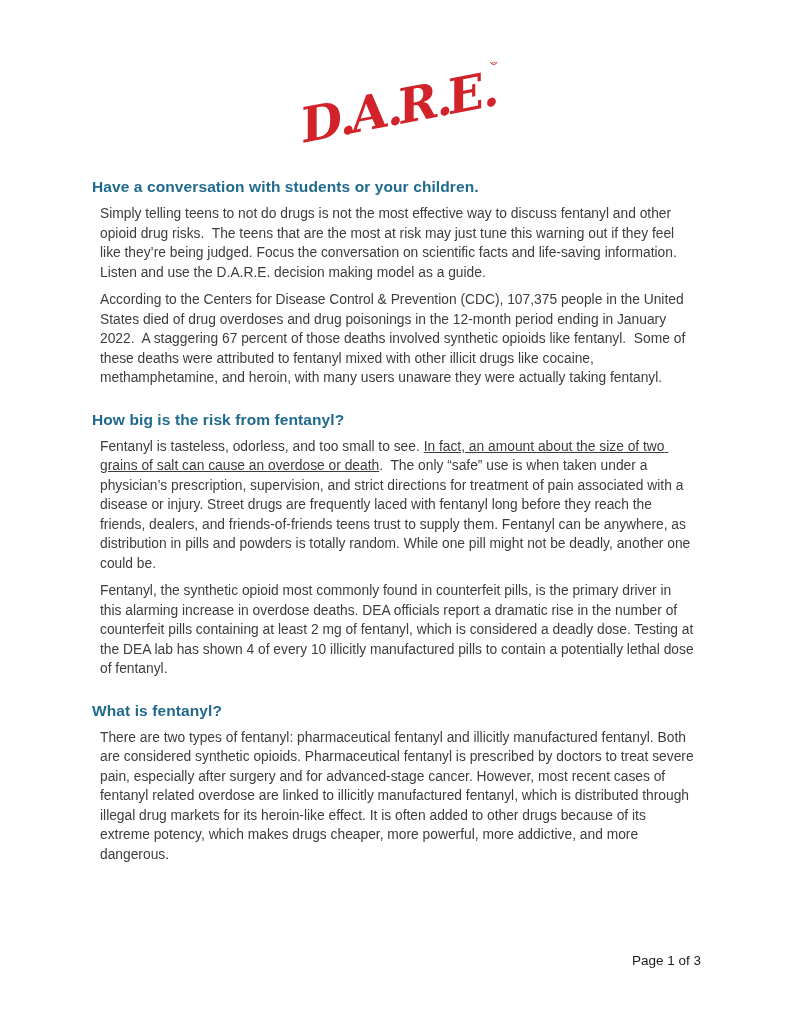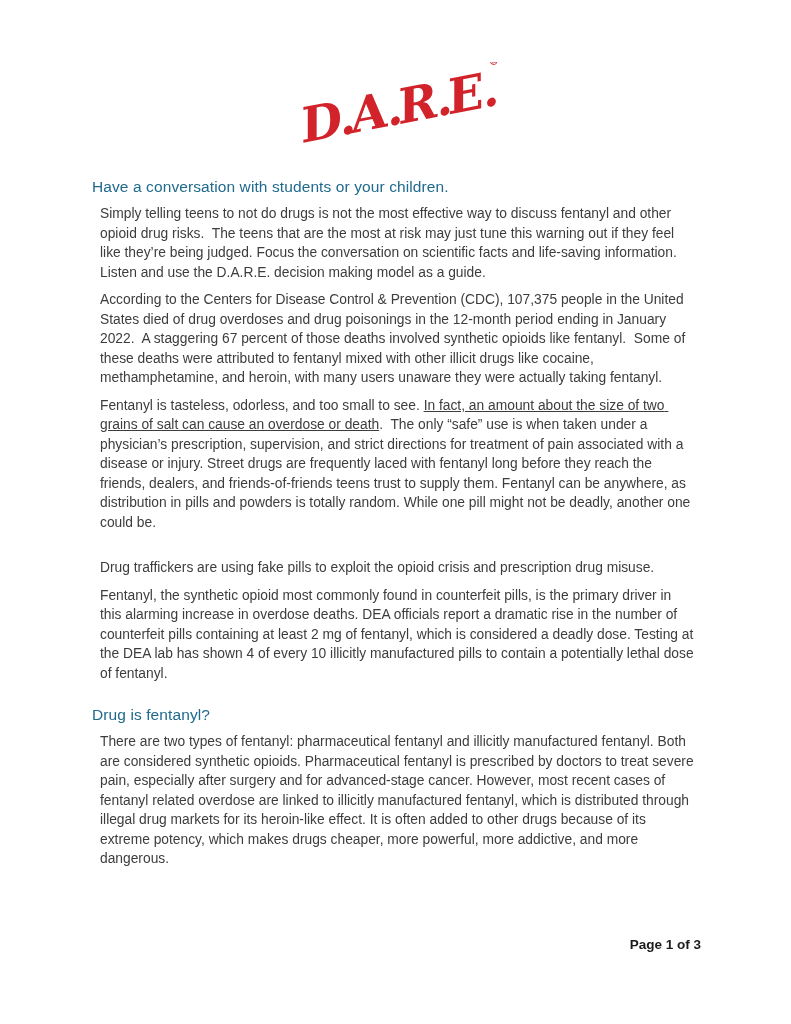--- a/index.html
+++ b/index.html
@@ -40,41 +40,41 @@
   .doc-title {
     text-align: center;
     font-size: 23px;
     font-weight: 700;
     color: var(--title-blue);
     margin: 6px 0 0 0;
     letter-spacing: 0.2px;
   }
   .section-heading {
     font-size: 15.5px;
-    font-weight: 400;
+    font-weight: 700;
     color: var(--heading-blue);
     margin: 23px 0 5px 0;
     letter-spacing: 0.1px;
   }
   .section-heading.first { margin-top: 28px; }
   .body-para {
     font-size: 13.8px;
     line-height: 19.5px;
     color: var(--body-text);
     margin: 8px;
     white-space: pre-wrap;
   }
   .body-para.standalone { margin-top: 26px; }
   .body-para.follow { margin-top: 5px; }
   .underlined { text-decoration: underline; }
   .page-footer {
     position: absolute;
-    right: 90px; bottom: 72px;
+    right: 90px; bottom: 56px;
     font-size: 13.5px;
-    font-weight: 700;
+    font-weight: 400;
     color: var(--footer-text);
   }
 </style>
 </head>
 <body>
 
 <div class="page">
 
   <div class="logo-wrap">
     <svg class="logo-svg" width="270" height="88" viewBox="0 0 270 88">
@@ -89,28 +89,28 @@
   <section>
     <h2 class="section-heading first">Have a conversation with students or your children.</h2>
     <p class="body-para">Simply telling teens to not do drugs is not the most effective way to discuss fentanyl and other opioid drug risks.  The teens that are the most at risk may just tune this warning out if they feel like they’re being judged. Focus the conversation on scientific facts and life-saving information. Listen and use the D.A.R.E. decision making model as a guide.</p>
   </section>
 
   <section>
     <p class="body-para">According to the Centers for Disease Control &amp; Prevention (CDC), 107,375 people in the United States died of drug overdoses and drug poisonings in the 12-month period ending in January 2022.  A staggering 67 percent of those deaths involved synthetic opioids like fentanyl.  Some of these deaths were attributed to fentanyl mixed with other illicit drugs like cocaine, methamphetamine, and heroin, with many users unaware they were actually taking fentanyl.</p>
   </section>
 
   <section>
+    <h2 class="section-heading">How big is the risk from fentanyl?</h2>
     <p class="body-para"><span>Fentanyl is tasteless, odorless, and too small to see. </span><span class="underlined">In fact, an amount about the size of two grains of salt can cause an overdose or death</span><span>.  The only “safe” use is when taken under a physician’s prescription, supervision, and strict directions for treatment of pain associated with a disease or injury. Street drugs are frequently laced with fentanyl long before they reach the friends, dealers, and friends-of-friends teens trust to supply them. Fentanyl can be anywhere, as distribution in pills and powders is totally random. While one pill might not be deadly, another one could be.</span></p>
   </section>
 
   <section>
-    <p class="body-para standalone">Drug traffickers are using fake pills to exploit the opioid crisis and prescription drug misuse.</p>
     <p class="body-para follow">Fentanyl, the synthetic opioid most commonly found in counterfeit pills, is the primary driver in this alarming increase in overdose deaths. DEA officials report a dramatic rise in the number of counterfeit pills containing at least 2 mg of fentanyl, which is considered a deadly dose. Testing at the DEA lab has shown 4 of every 10 illicitly manufactured pills to contain a potentially lethal dose of fentanyl.</p>
   </section>
 
   <section>
-    <h2 class="section-heading">Drug is fentanyl?</h2>
+    <h2 class="section-heading">What is fentanyl?</h2>
     <p class="body-para">There are two types of fentanyl: pharmaceutical fentanyl and illicitly manufactured fentanyl. Both are considered synthetic opioids. Pharmaceutical fentanyl is prescribed by doctors to treat severe pain, especially after surgery and for advanced-stage cancer. However, most recent cases of fentanyl related overdose are linked to illicitly manufactured fentanyl, which is distributed through illegal drug markets for its heroin-like effect. It is often added to other drugs because of its extreme potency, which makes drugs cheaper, more powerful, more addictive, and more dangerous.</p>
   </section>
 
   <div class="page-footer">Page 1 of 3</div>
 
 </div>
 
 </body></html>

